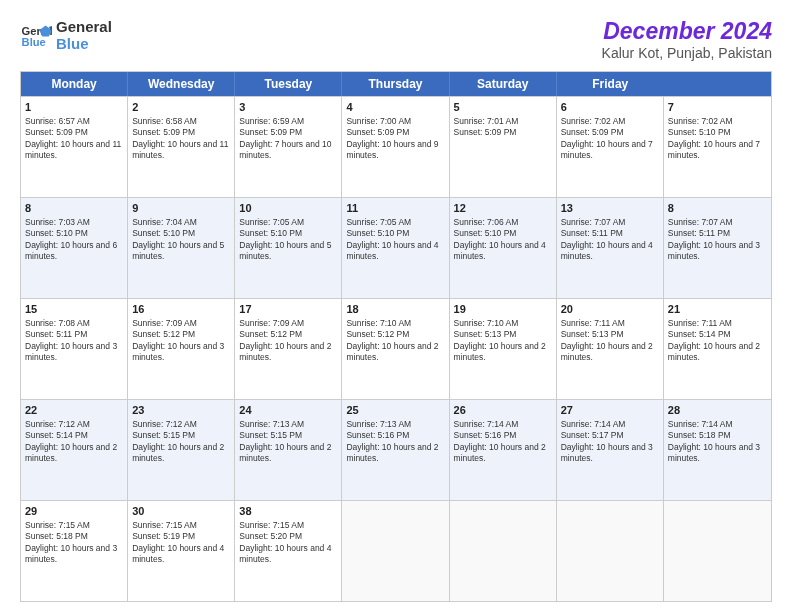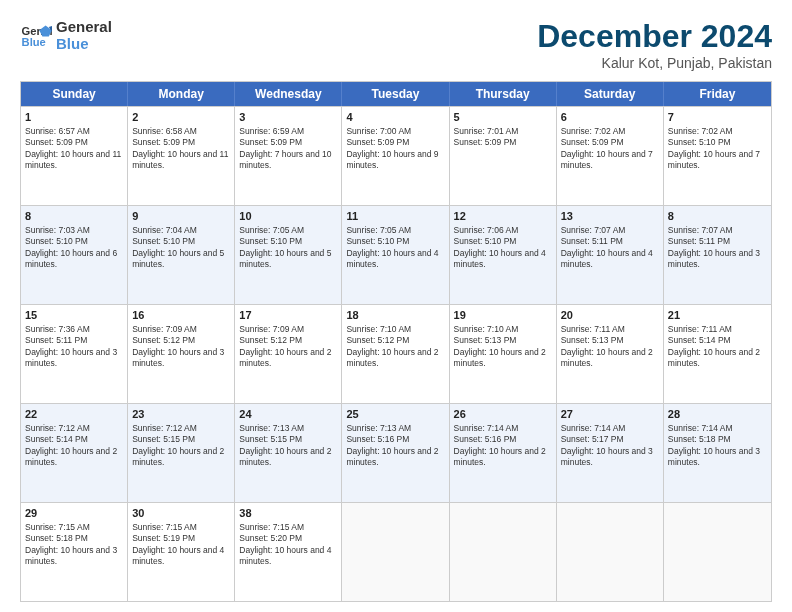--- a/index.html
+++ b/index.html
@@ -29,23 +29,24 @@
       gap: 4px;
     }
     .logo-icon {
       width: 32px;
       height: 32px;
     }
     .title-block {
       text-align: right;
     }
     .month-title {
-      font-size: 32px;
+      font-size: 23px;
       font-weight: bold;
-      color: #0c4a6e;
+      color: #6d28d9;
+      font-style: italic;
     }
     .subtitle {
       font-size: 14px;
       color: #555;
     }
     .calendar {
       flex: 1;
       display: flex;
       flex-direction: column;
       border: 1px solid #ccc;
@@ -114,21 +115,20 @@
       </div>
     </div>
     <div class="title-block">
       <div class="month-title">December 2024</div>
       <div class="subtitle">Kalur Kot, Punjab, Pakistan</div>
     </div>
   </div>
 
   <div class="calendar">
     <div class="cal-header">
-    <div class="cal-header-cell">Sunday</div>
         <div class="cal-header-cell">Monday</div>
         <div class="cal-header-cell">Wednesday</div>
         <div class="cal-header-cell">Tuesday</div>
         <div class="cal-header-cell">Thursday</div>
         <div class="cal-header-cell">Saturday</div>
         <div class="cal-header-cell">Friday</div>
       </div>
     <div class="cal-body">
     <div class="cal-row">
           <div class="cal-cell"><span class="day-num">1</span><span>Sunrise: 6:57 AM</span><br><span>Sunset: 5:09 PM</span><br><span>Daylight: 10 hours and 11 minutes.</span></div>
@@ -142,21 +142,21 @@
         <div class="cal-row">
           <div class="cal-cell"><span class="day-num">8</span><span>Sunrise: 7:03 AM</span><br><span>Sunset: 5:10 PM</span><br><span>Daylight: 10 hours and 6 minutes.</span></div>
           <div class="cal-cell"><span class="day-num">9</span><span>Sunrise: 7:04 AM</span><br><span>Sunset: 5:10 PM</span><br><span>Daylight: 10 hours and 5 minutes.</span></div>
           <div class="cal-cell"><span class="day-num">10</span><span>Sunrise: 7:05 AM</span><br><span>Sunset: 5:10 PM</span><br><span>Daylight: 10 hours and 5 minutes.</span></div>
           <div class="cal-cell"><span class="day-num">11</span><span>Sunrise: 7:05 AM</span><br><span>Sunset: 5:10 PM</span><br><span>Daylight: 10 hours and 4 minutes.</span></div>
           <div class="cal-cell"><span class="day-num">12</span><span>Sunrise: 7:06 AM</span><br><span>Sunset: 5:10 PM</span><br><span>Daylight: 10 hours and 4 minutes.</span></div>
           <div class="cal-cell"><span class="day-num">13</span><span>Sunrise: 7:07 AM</span><br><span>Sunset: 5:11 PM</span><br><span>Daylight: 10 hours and 4 minutes.</span></div>
           <div class="cal-cell"><span class="day-num">8</span><span>Sunrise: 7:07 AM</span><br><span>Sunset: 5:11 PM</span><br><span>Daylight: 10 hours and 3 minutes.</span></div>
         </div>
         <div class="cal-row">
-          <div class="cal-cell"><span class="day-num">15</span><span>Sunrise: 7:36 AM</span><br><span>Sunset: 5:11 PM</span><br><span>Daylight: 10 hours and 3 minutes.</span></div>
+          <div class="cal-cell"><span class="day-num">15</span><span>Sunrise: 7:08 AM</span><br><span>Sunset: 5:11 PM</span><br><span>Daylight: 10 hours and 3 minutes.</span></div>
           <div class="cal-cell"><span class="day-num">16</span><span>Sunrise: 7:09 AM</span><br><span>Sunset: 5:12 PM</span><br><span>Daylight: 10 hours and 3 minutes.</span></div>
           <div class="cal-cell"><span class="day-num">17</span><span>Sunrise: 7:09 AM</span><br><span>Sunset: 5:12 PM</span><br><span>Daylight: 10 hours and 2 minutes.</span></div>
           <div class="cal-cell"><span class="day-num">18</span><span>Sunrise: 7:10 AM</span><br><span>Sunset: 5:12 PM</span><br><span>Daylight: 10 hours and 2 minutes.</span></div>
           <div class="cal-cell"><span class="day-num">19</span><span>Sunrise: 7:10 AM</span><br><span>Sunset: 5:13 PM</span><br><span>Daylight: 10 hours and 2 minutes.</span></div>
           <div class="cal-cell"><span class="day-num">20</span><span>Sunrise: 7:11 AM</span><br><span>Sunset: 5:13 PM</span><br><span>Daylight: 10 hours and 2 minutes.</span></div>
           <div class="cal-cell"><span class="day-num">21</span><span>Sunrise: 7:11 AM</span><br><span>Sunset: 5:14 PM</span><br><span>Daylight: 10 hours and 2 minutes.</span></div>
         </div>
         <div class="cal-row">
           <div class="cal-cell"><span class="day-num">22</span><span>Sunrise: 7:12 AM</span><br><span>Sunset: 5:14 PM</span><br><span>Daylight: 10 hours and 2 minutes.</span></div>
           <div class="cal-cell"><span class="day-num">23</span><span>Sunrise: 7:12 AM</span><br><span>Sunset: 5:15 PM</span><br><span>Daylight: 10 hours and 2 minutes.</span></div>

